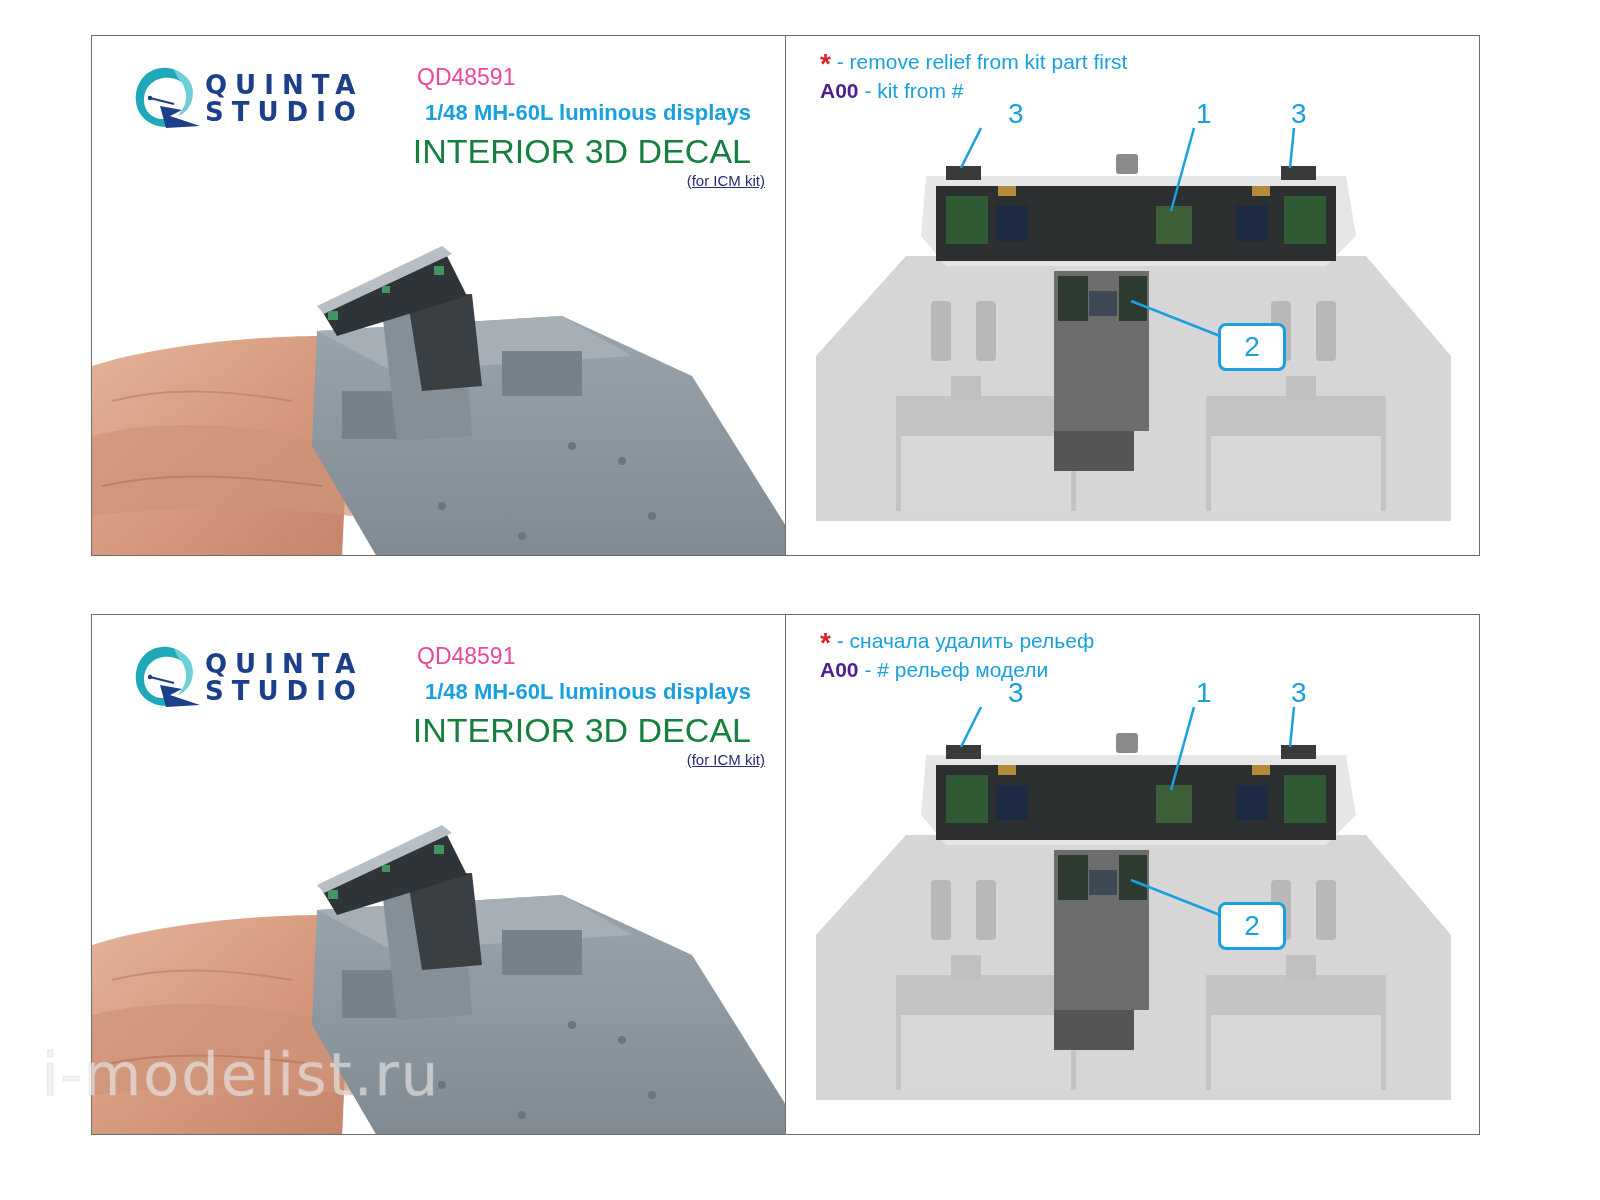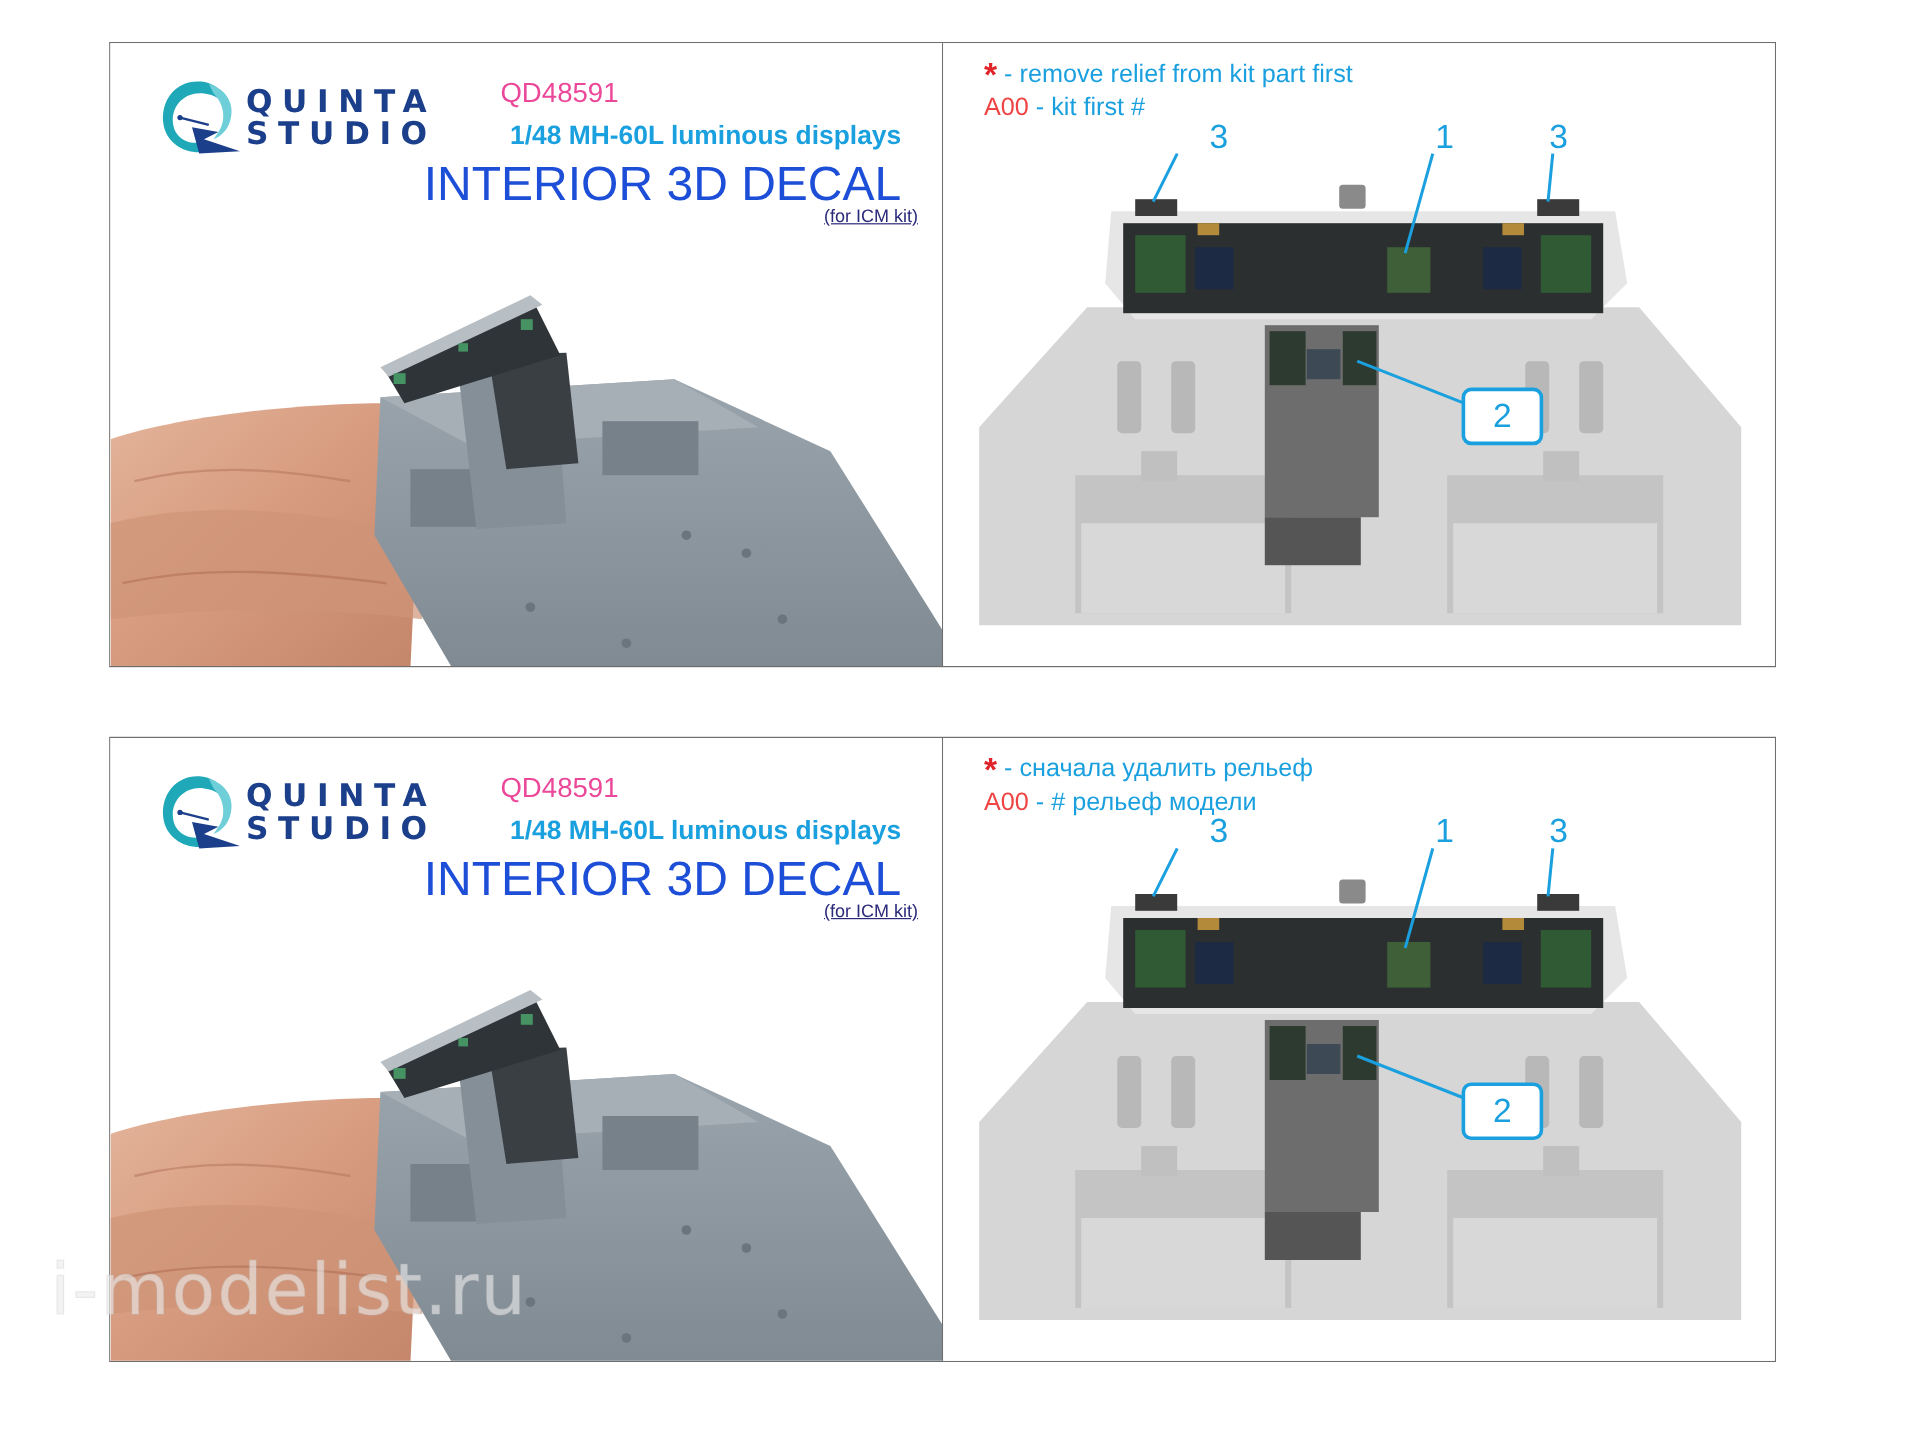--- a/index.html
+++ b/index.html
@@ -23,31 +23,31 @@
   
   .logo { position: absolute; left: 38px; top: 28px; width: 210px; height: 70px; }
   .logo svg { position: absolute; left: 0; top: 0; }
   .logo-text {
     position: absolute; left: 75px; top: 8px; color: #1b3f8a;
     font-family: "DejaVu Sans", sans-serif; font-weight: bold; font-size: 26px;
     letter-spacing: 8px; line-height: 27px;
   }
   .code-wrap { position: absolute; left: 325px; top: 28px; color: #ec4899; font-size: 23px; text-align: center; }
   .subtitle { position: absolute; right: 34px; top: 64px; color: #1aa0de; font-size: 22px; font-weight: bold; white-space: nowrap; text-align: center; }
-  .main-title { position: absolute; right: 34px; top: 96px; color: #1d4ed8; font-size: 40px; white-space: nowrap; letter-spacing: 0px; }
+  .main-title { position: absolute; right: 34px; top: 96px; color: #15803d; font-size: 34px; white-space: nowrap; letter-spacing: 0px; }
   .kit-note { position: absolute; right: 20px; top: 136px; color: #2b2a7a; font-size: 15px; white-space: nowrap; text-decoration: underline; }
 
   
   .photo { position: absolute; left: 0; top: 150px; width: 694px; height: 371px; }
 
   
   .legend { position: absolute; left: 34px; top: 12px; font-size: 21px; line-height: 27px; }
   .legend .star { color: #e1232a; font-weight: bold; font-size: 28px; vertical-align: -4px; }
   .legend .blue { color: #1aa0de; text-align: right; }
-  .legend .black { color: #ef4444; }
+  .legend .black { color: #4c1d95; font-weight: bold; }
 
   .callout-num { position: absolute; color: #1aa0de; font-size: 28px; }
   .callout-box {
     position: absolute; width: 68px; height: 48px; border: 3px solid #1aa0de; border-radius: 8px;
     background: #fff; color: #1aa0de; font-size: 28px; display: flex; align-items: center; justify-content: center;
   }
 
   .cockpit { position: absolute; left: 0; top: 0; width: 694px; height: 521px; }
 
   .watermark {
@@ -168,21 +168,21 @@
       <line x1="345" y1="265" x2="434" y2="300" stroke="#1aa0de" stroke-width="2.5"></line>
     </svg>
 
     <div class="legend">
       <div>
         <span class="star">*</span>
         <span class="blue">- remove relief from kit part first</span>
       </div>
       <div>
         <span class="black">A00</span>
-        <span class="blue">- kit first #</span>
+        <span class="blue">- kit from #</span>
       </div>
     </div>
 
     <div class="callout-num" style="left:222px;top:62px;">3</div>
     <div class="callout-num" style="left:410px;top:62px;">1</div>
     <div class="callout-num" style="left:505px;top:62px;">3</div>
     <div class="callout-box" style="left:432px;top:287px;">2</div>
   </div>
 </div>
 

